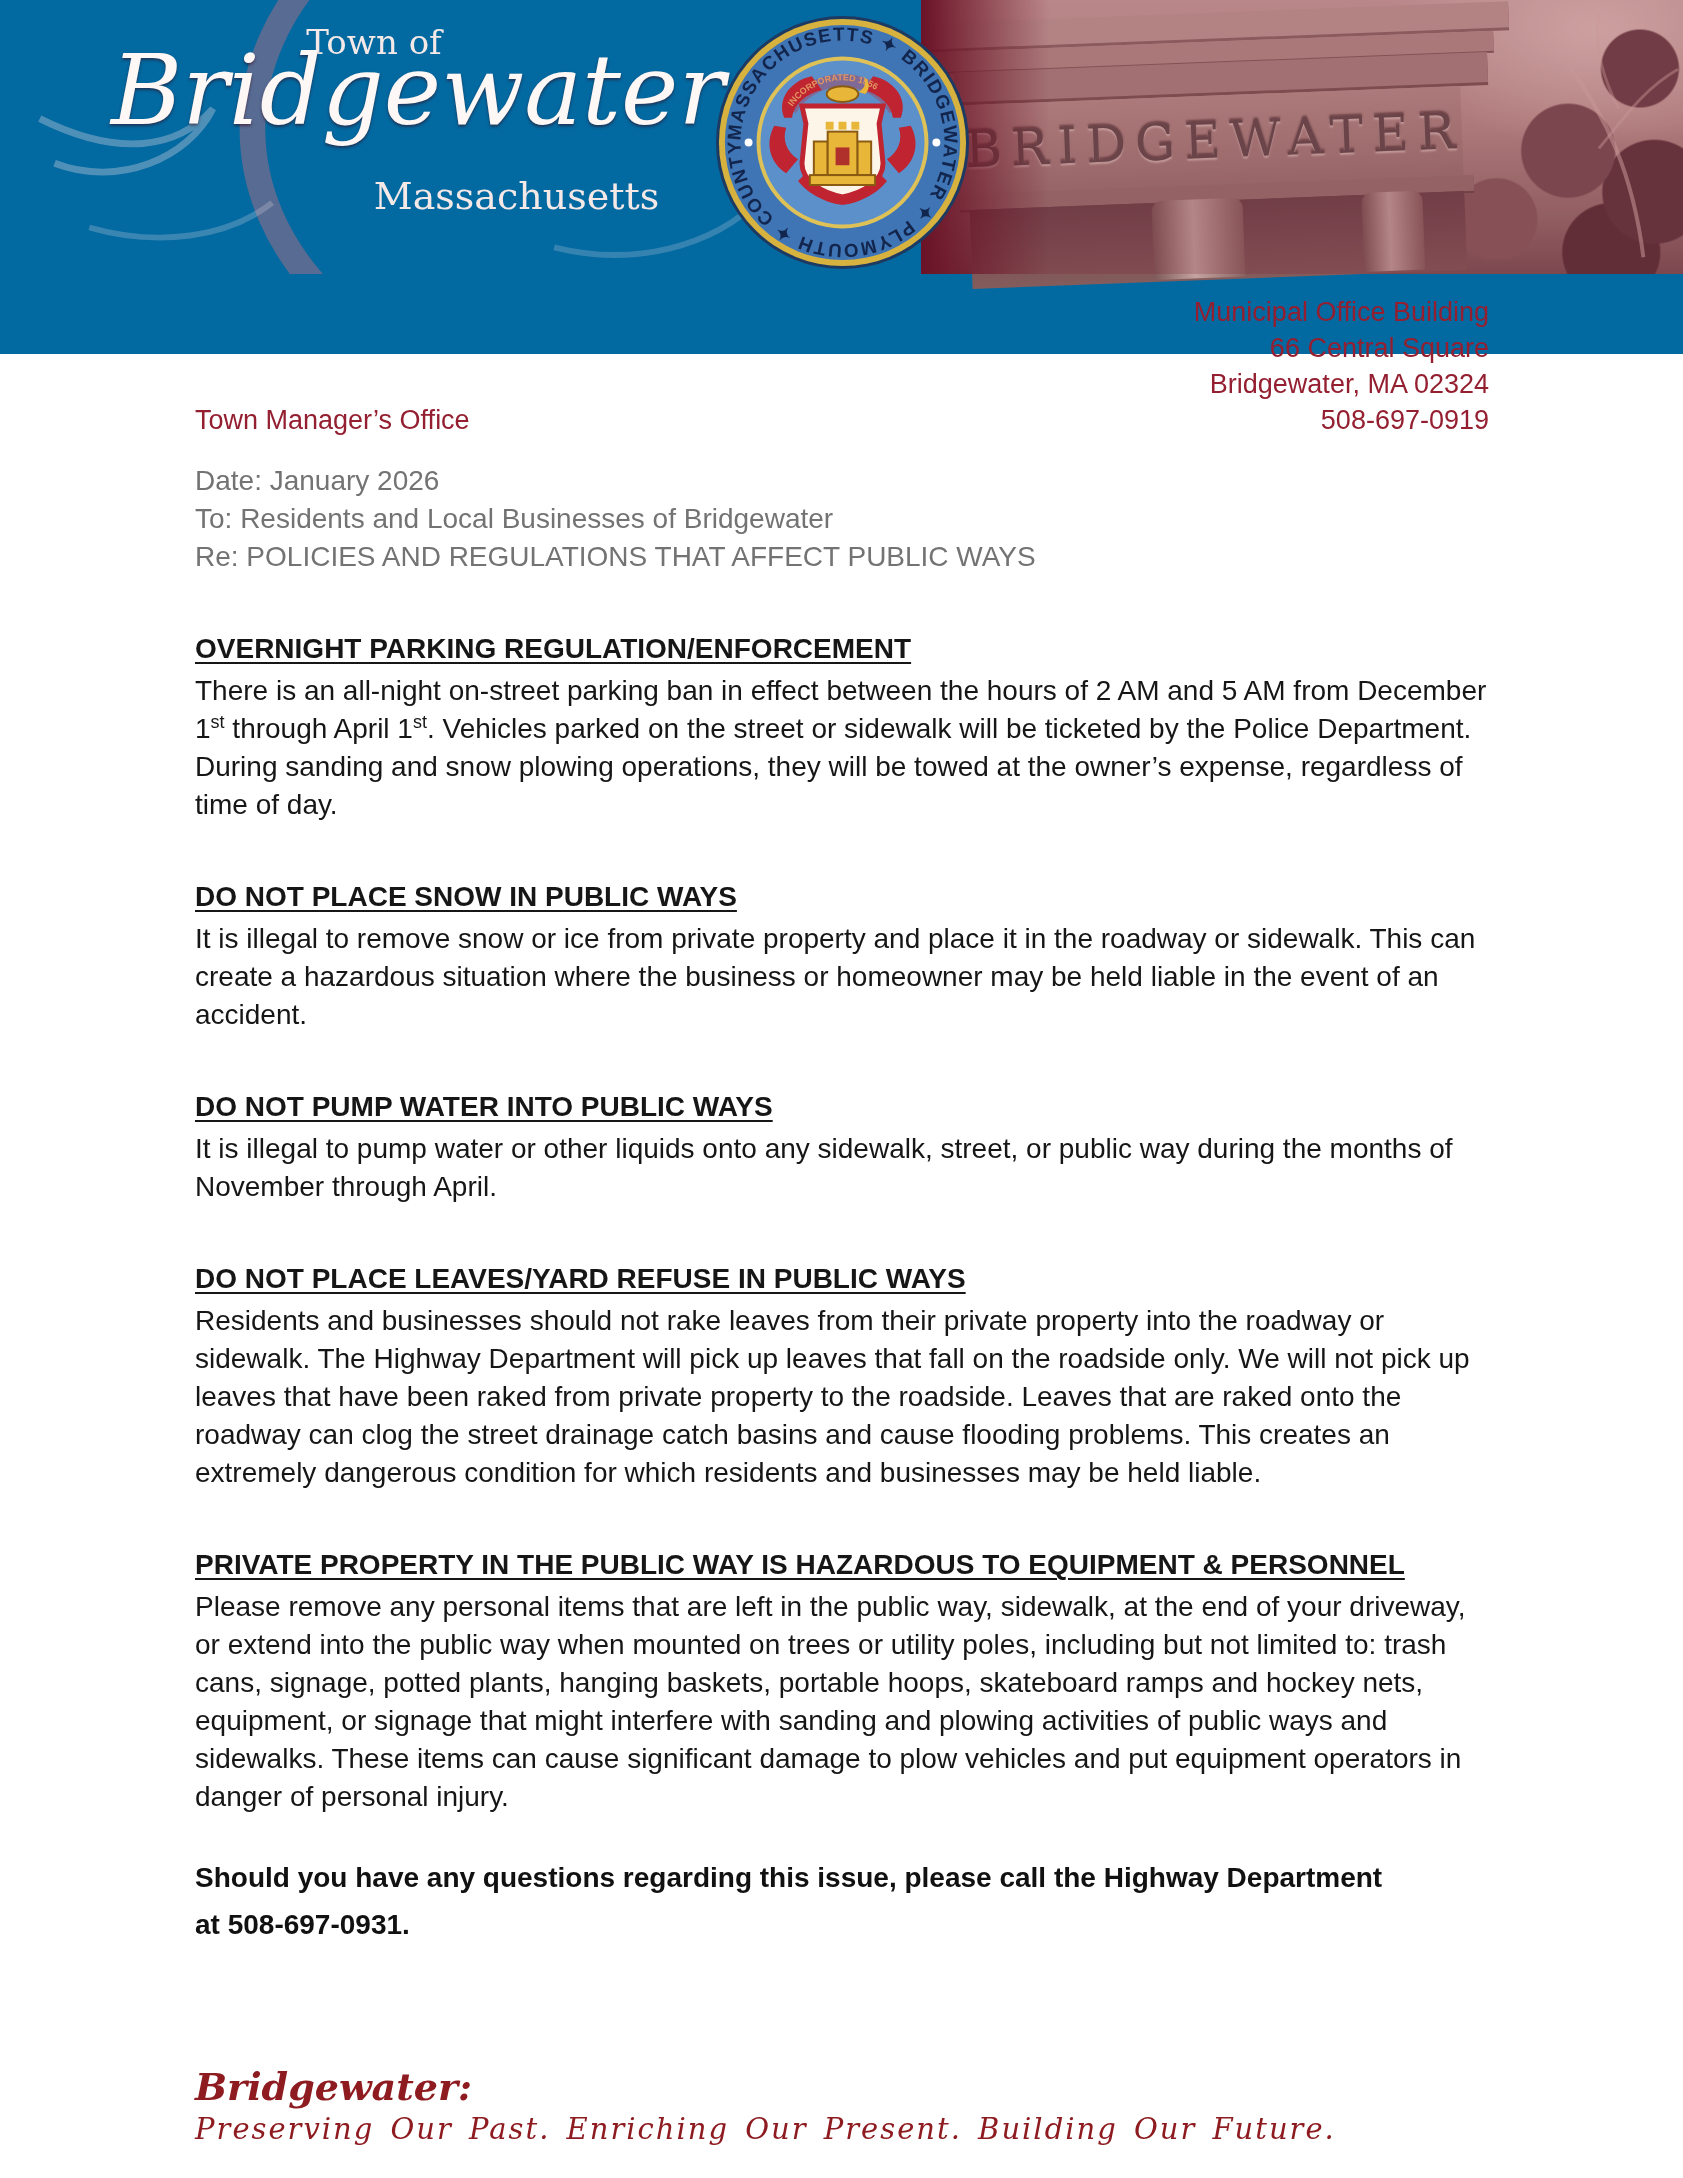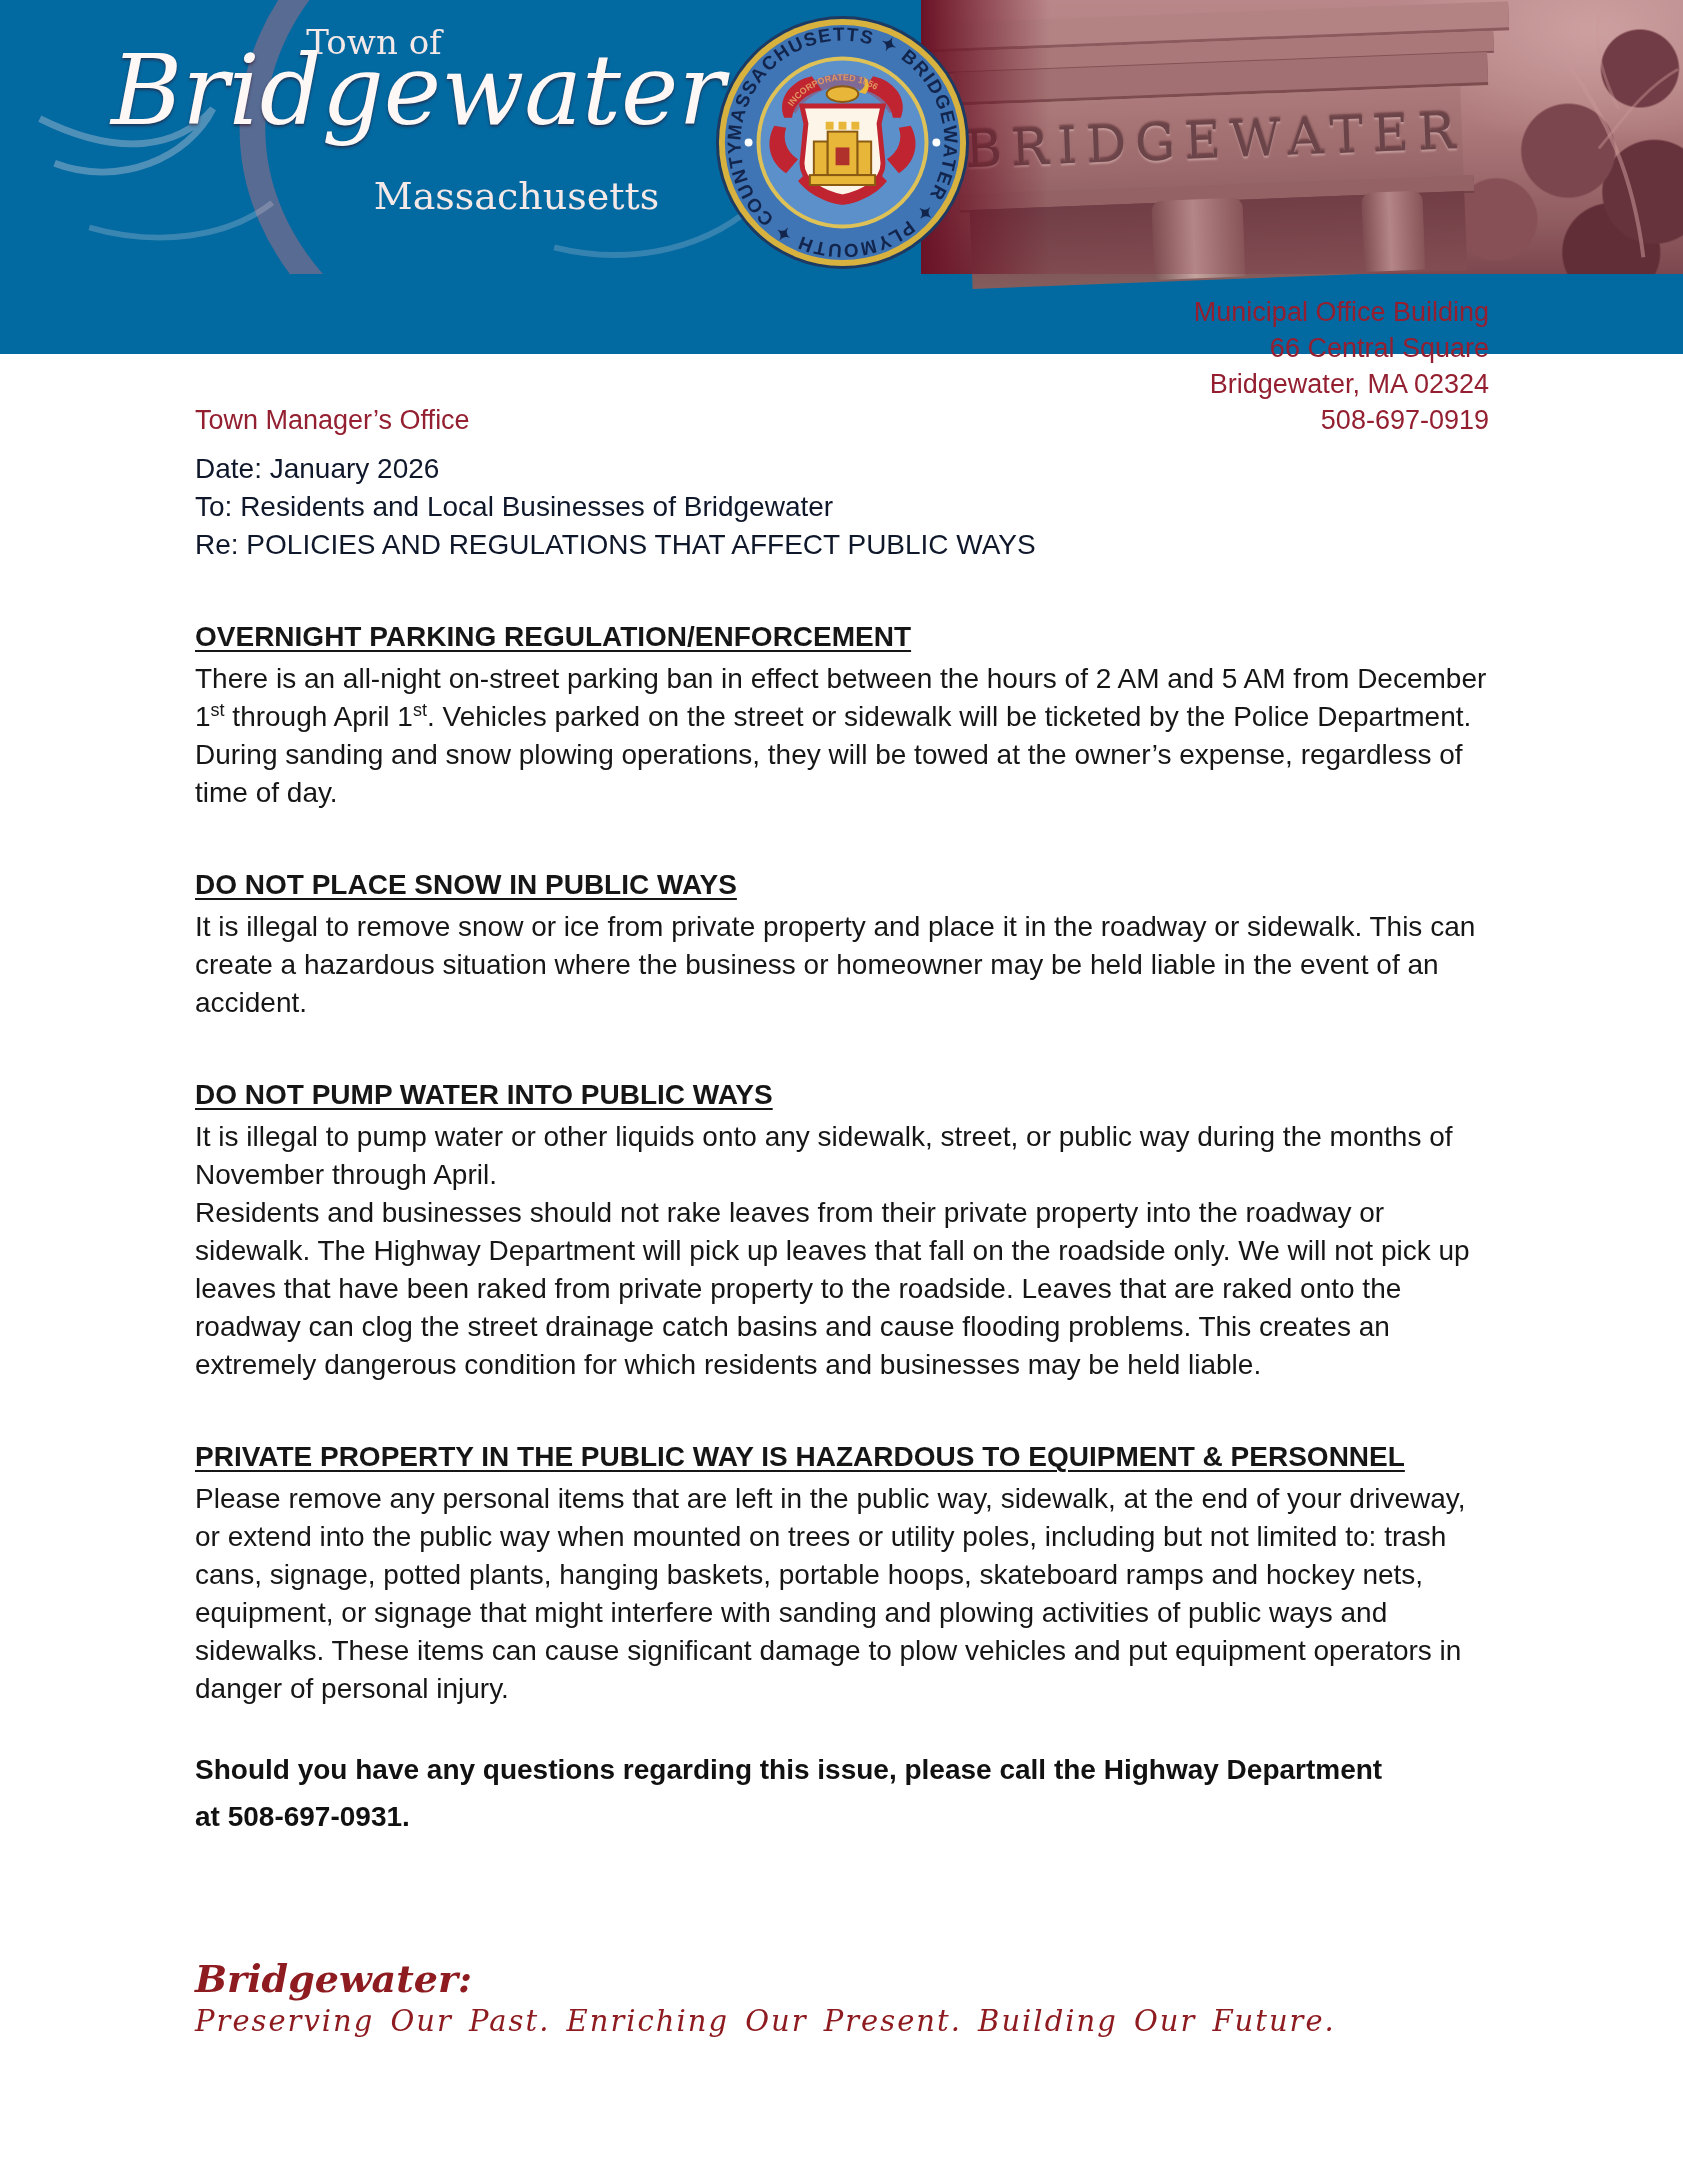--- a/index.html
+++ b/index.html
@@ -56,21 +56,21 @@
   .photo-tint{position:absolute;inset:0;background:rgba(128,28,48,.22);}
   .photo-blend{position:absolute;left:0;top:0;width:129px;height:274px;
                background:linear-gradient(90deg,#6b1226 0%,rgba(107,18,38,0) 100%);}
   .seal{position:absolute;left:715px;top:15px;width:255px;height:255px;}
 
   
   .letter{position:absolute;left:0;top:274px;width:1683px;padding:20px 194px 0 195px;box-sizing:border-box;}
   .lh-row{display:flex;justify-content:space-between;align-items:flex-end;}
   .office{color:#941f30;font-size:27px;line-height:36px;}
   .addr{color:#941f30;font-size:27px;line-height:36px;text-align:right;}
-  .meta{margin-top:12px;font-size:28px;line-height:38px;color:#0f172a;}
+  .meta{margin-top:24px;font-size:28px;line-height:38px;color:#737373;}
   .sec-h{margin-top:54px;margin-bottom:4px;font-size:28px;font-weight:bold;line-height:38px;}
   .sec-h span{text-decoration:underline;text-decoration-thickness:2px;text-underline-offset:4px;}
   .sec-p{font-size:28px;line-height:38px;color:#161616;}
   sup.ord{font-size:18px;vertical-align:super;line-height:0;}
   .closing{margin-top:38px;font-size:28px;font-weight:bold;line-height:47px;color:#111;}
   .footer{margin-top:117px;color:#8e1b20;}
   .foot-title{font-family:"DejaVu Serif",serif;font-style:italic;font-weight:bold;font-size:38px;line-height:44px;}
   .foot-tag{font-family:"DejaVu Serif",serif;font-style:italic;font-size:29px;line-height:40px;
             letter-spacing:2px;word-spacing:5px;}
 </style>
@@ -187,20 +187,23 @@
     <div class="sec-h">
       <span>DO NOT PLACE SNOW IN PUBLIC WAYS</span>
     </div>
     <div class="sec-p">It is illegal to remove snow or ice from private property and place it in the roadway or sidewalk. This can create a hazardous situation where the business or homeowner may be held liable in the event of an accident.</div>
 
     <div class="sec-h">
       <span>DO NOT PUMP WATER INTO PUBLIC WAYS</span>
     </div>
     <div class="sec-p">It is illegal to pump water or other liquids onto any sidewalk, street, or public way during the months of November through April.</div>
 
+    <div class="sec-h">
+      <span>DO NOT PLACE LEAVES/YARD REFUSE IN PUBLIC WAYS</span>
+    </div>
     <div class="sec-p">Residents and businesses should not rake leaves from their private property into the roadway or sidewalk. The Highway Department will pick up leaves that fall on the roadside only. We will not pick up leaves that have been raked from private property to the roadside. Leaves that are raked onto the roadway can clog the street drainage catch basins and cause flooding problems. This creates an extremely dangerous condition for which residents and businesses may be held liable.</div>
 
     <div class="sec-h">
       <span>PRIVATE PROPERTY IN THE PUBLIC WAY IS HAZARDOUS TO EQUIPMENT &amp; PERSONNEL</span>
     </div>
     <div class="sec-p">Please remove any personal items that are left in the public way, sidewalk, at the end of your driveway, or extend into the public way when mounted on trees or utility poles, including but not limited to: trash cans, signage, potted plants, hanging baskets, portable hoops, skateboard ramps and hockey nets, equipment, or signage that might interfere with sanding and plowing activities of public ways and sidewalks. These items can cause significant damage to plow vehicles and put equipment operators in danger of personal injury.</div>
 
     <div class="closing">
       <div>Should you have any questions regarding this issue, please call the Highway Department</div>
       <div>at 508-697-0931.</div>

